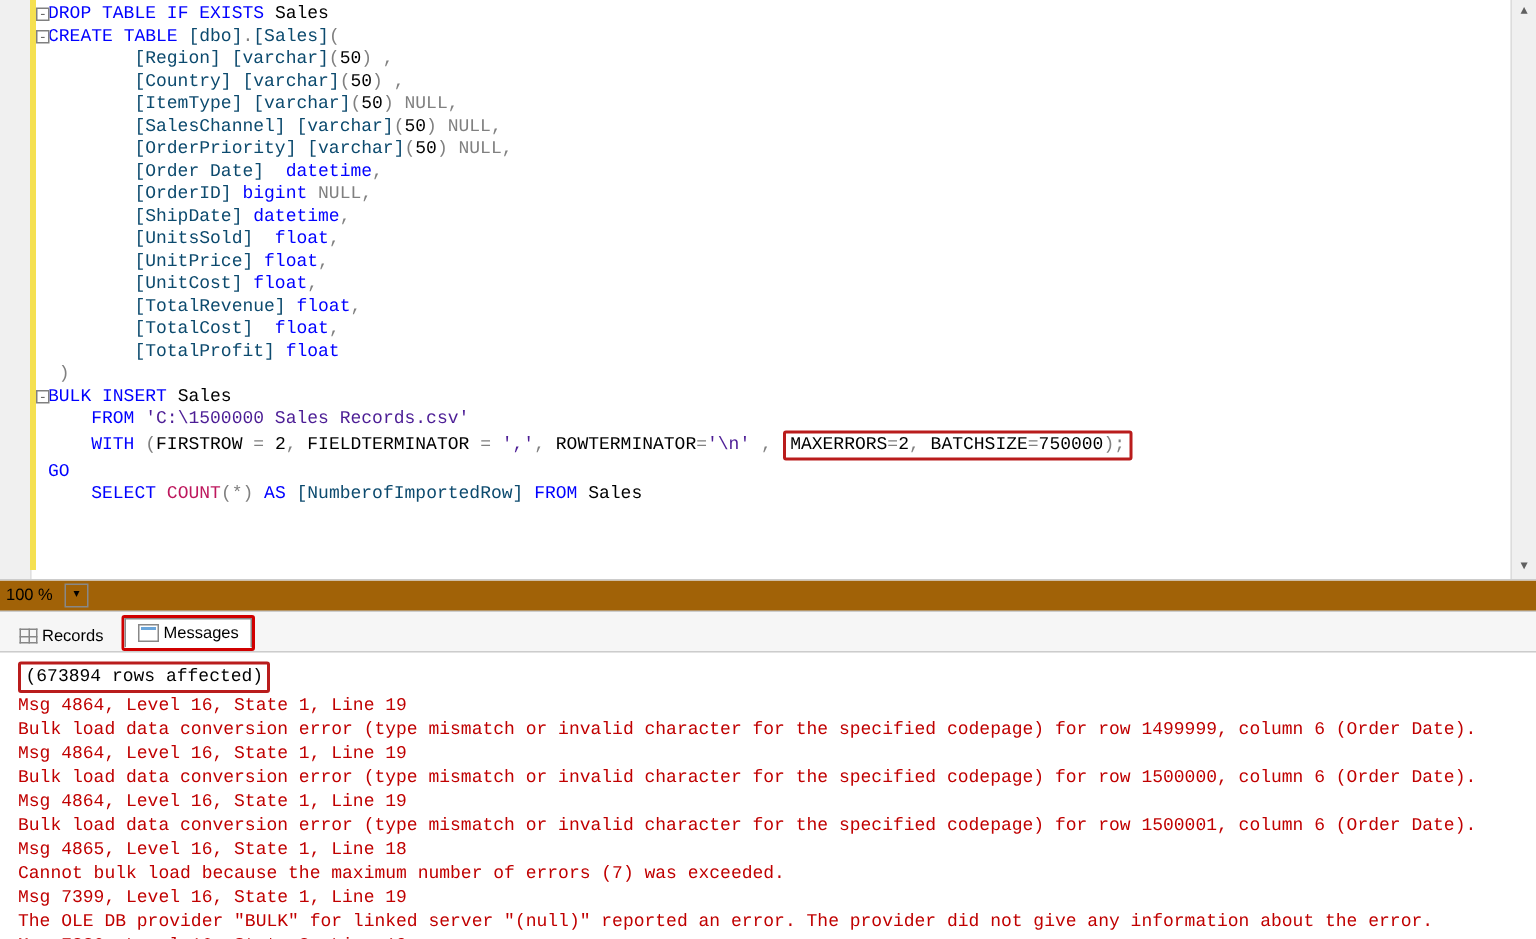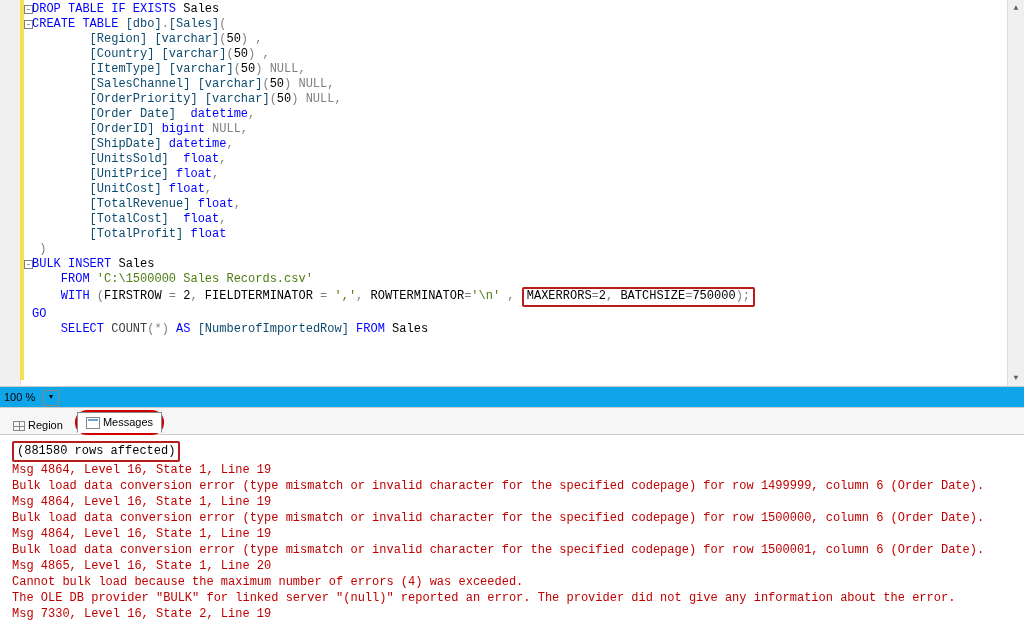--- a/index.html
+++ b/index.html
@@ -48,37 +48,37 @@
     background: #fff;
     font-size: 9px;
     line-height: 8px;
     text-align: center;
     color: #606060;
     box-sizing: border-box;
   }
   .kw   { color: #0000ff; }
   .gray { color: #808080; }
   .teal { color: #0c4a6e; }
-  .str  { color: #4d7c0f; }
-  .mag  { color: #404040; }
+  .str  { color: #4c1d95; }
+  .mag  { color: #be185d; }
   .blk  { color: #000; }
   .highlight-box {
     border: 2px solid #b91c1c;
     padding: 0 3px 1px 3px;
     border-radius: 2px;
     display: inline-block;
   }
   .zoom-row {
     height: 20px;
     line-height: 20px;
     font-family: 'Segoe UI', Tahoma, sans-serif;
     font-size: 11px;
     padding-left: 4px;
     border-bottom: 1px solid #ccc;
-    background: #0ea5e9;
+    background: #a16207;
   }
   .zoom-row .pct { display:inline-block; width:34px;}
   .zoom-row .drop {
     display: inline-block;
     width: 14px;
     height: 14px;
     border: 1px solid #888;
     vertical-align: middle;
     text-align: center;
     line-height: 12px;
@@ -100,21 +100,21 @@
     vertical-align: bottom;
   }
   .tab.active {
     border: 1px solid #888;
     background: #fff;
     border-bottom: 1px solid #fff;
   }
   .tab-highlight {
     display: inline-block;
     border: 2px solid #d00000;
-    border-radius: 12px;
+    border-radius: 2px;
     vertical-align: bottom;
   }
   .tab-icon {
     display: inline-block;
     width: 12px;
     height: 10px;
     vertical-align: middle;
     margin-right: 3px;
   }
   .grid-icon {
@@ -185,36 +185,37 @@
     <div class="fold" style="top: 260px;">-</div>
   </div>
 
 <div class="zoom-row">
   <span class="pct">100 %</span>
   <span class="drop">▾</span>
 </div>
 
 <div class="tab-row">
   <span class="tab">
-    <span class="tab-icon grid-icon"></span><span>Region</span>
+    <span class="tab-icon grid-icon"></span><span>Records</span>
   </span>
   <span class="tab-highlight">
     <span class="tab active">
       <span class="tab-icon msg-icon"></span><span>Messages</span>
     </span>
   </span>
 </div>
 
 <div class="messages-pane">
-  <div><span class="highlight-box msg-affected">(881580 rows affected)</span></div>
+  <div><span class="highlight-box msg-affected">(673894 rows affected)</span></div>
   <div id="msg-lines">
       <div class="msg-err">Msg 4864, Level 16, State 1, Line 19</div>
       <div class="msg-err">Bulk load data conversion error (type mismatch or invalid character for the specified codepage) for row 1499999, column 6 (Order Date).</div>
       <div class="msg-err">Msg 4864, Level 16, State 1, Line 19</div>
       <div class="msg-err">Bulk load data conversion error (type mismatch or invalid character for the specified codepage) for row 1500000, column 6 (Order Date).</div>
       <div class="msg-err">Msg 4864, Level 16, State 1, Line 19</div>
       <div class="msg-err">Bulk load data conversion error (type mismatch or invalid character for the specified codepage) for row 1500001, column 6 (Order Date).</div>
-      <div class="msg-err">Msg 4865, Level 16, State 1, Line 20</div>
-      <div class="msg-err">Cannot bulk load because the maximum number of errors (4) was exceeded.</div>
+      <div class="msg-err">Msg 4865, Level 16, State 1, Line 18</div>
+      <div class="msg-err">Cannot bulk load because the maximum number of errors (7) was exceeded.</div>
+      <div class="msg-err">Msg 7399, Level 16, State 1, Line 19</div>
       <div class="msg-err">The OLE DB provider "BULK" for linked server "(null)" reported an error. The provider did not give any information about the error.</div>
       <div class="msg-err">Msg 7330, Level 16, State 2, Line 19</div>
     </div>
 </div>
 
 </body></html>

